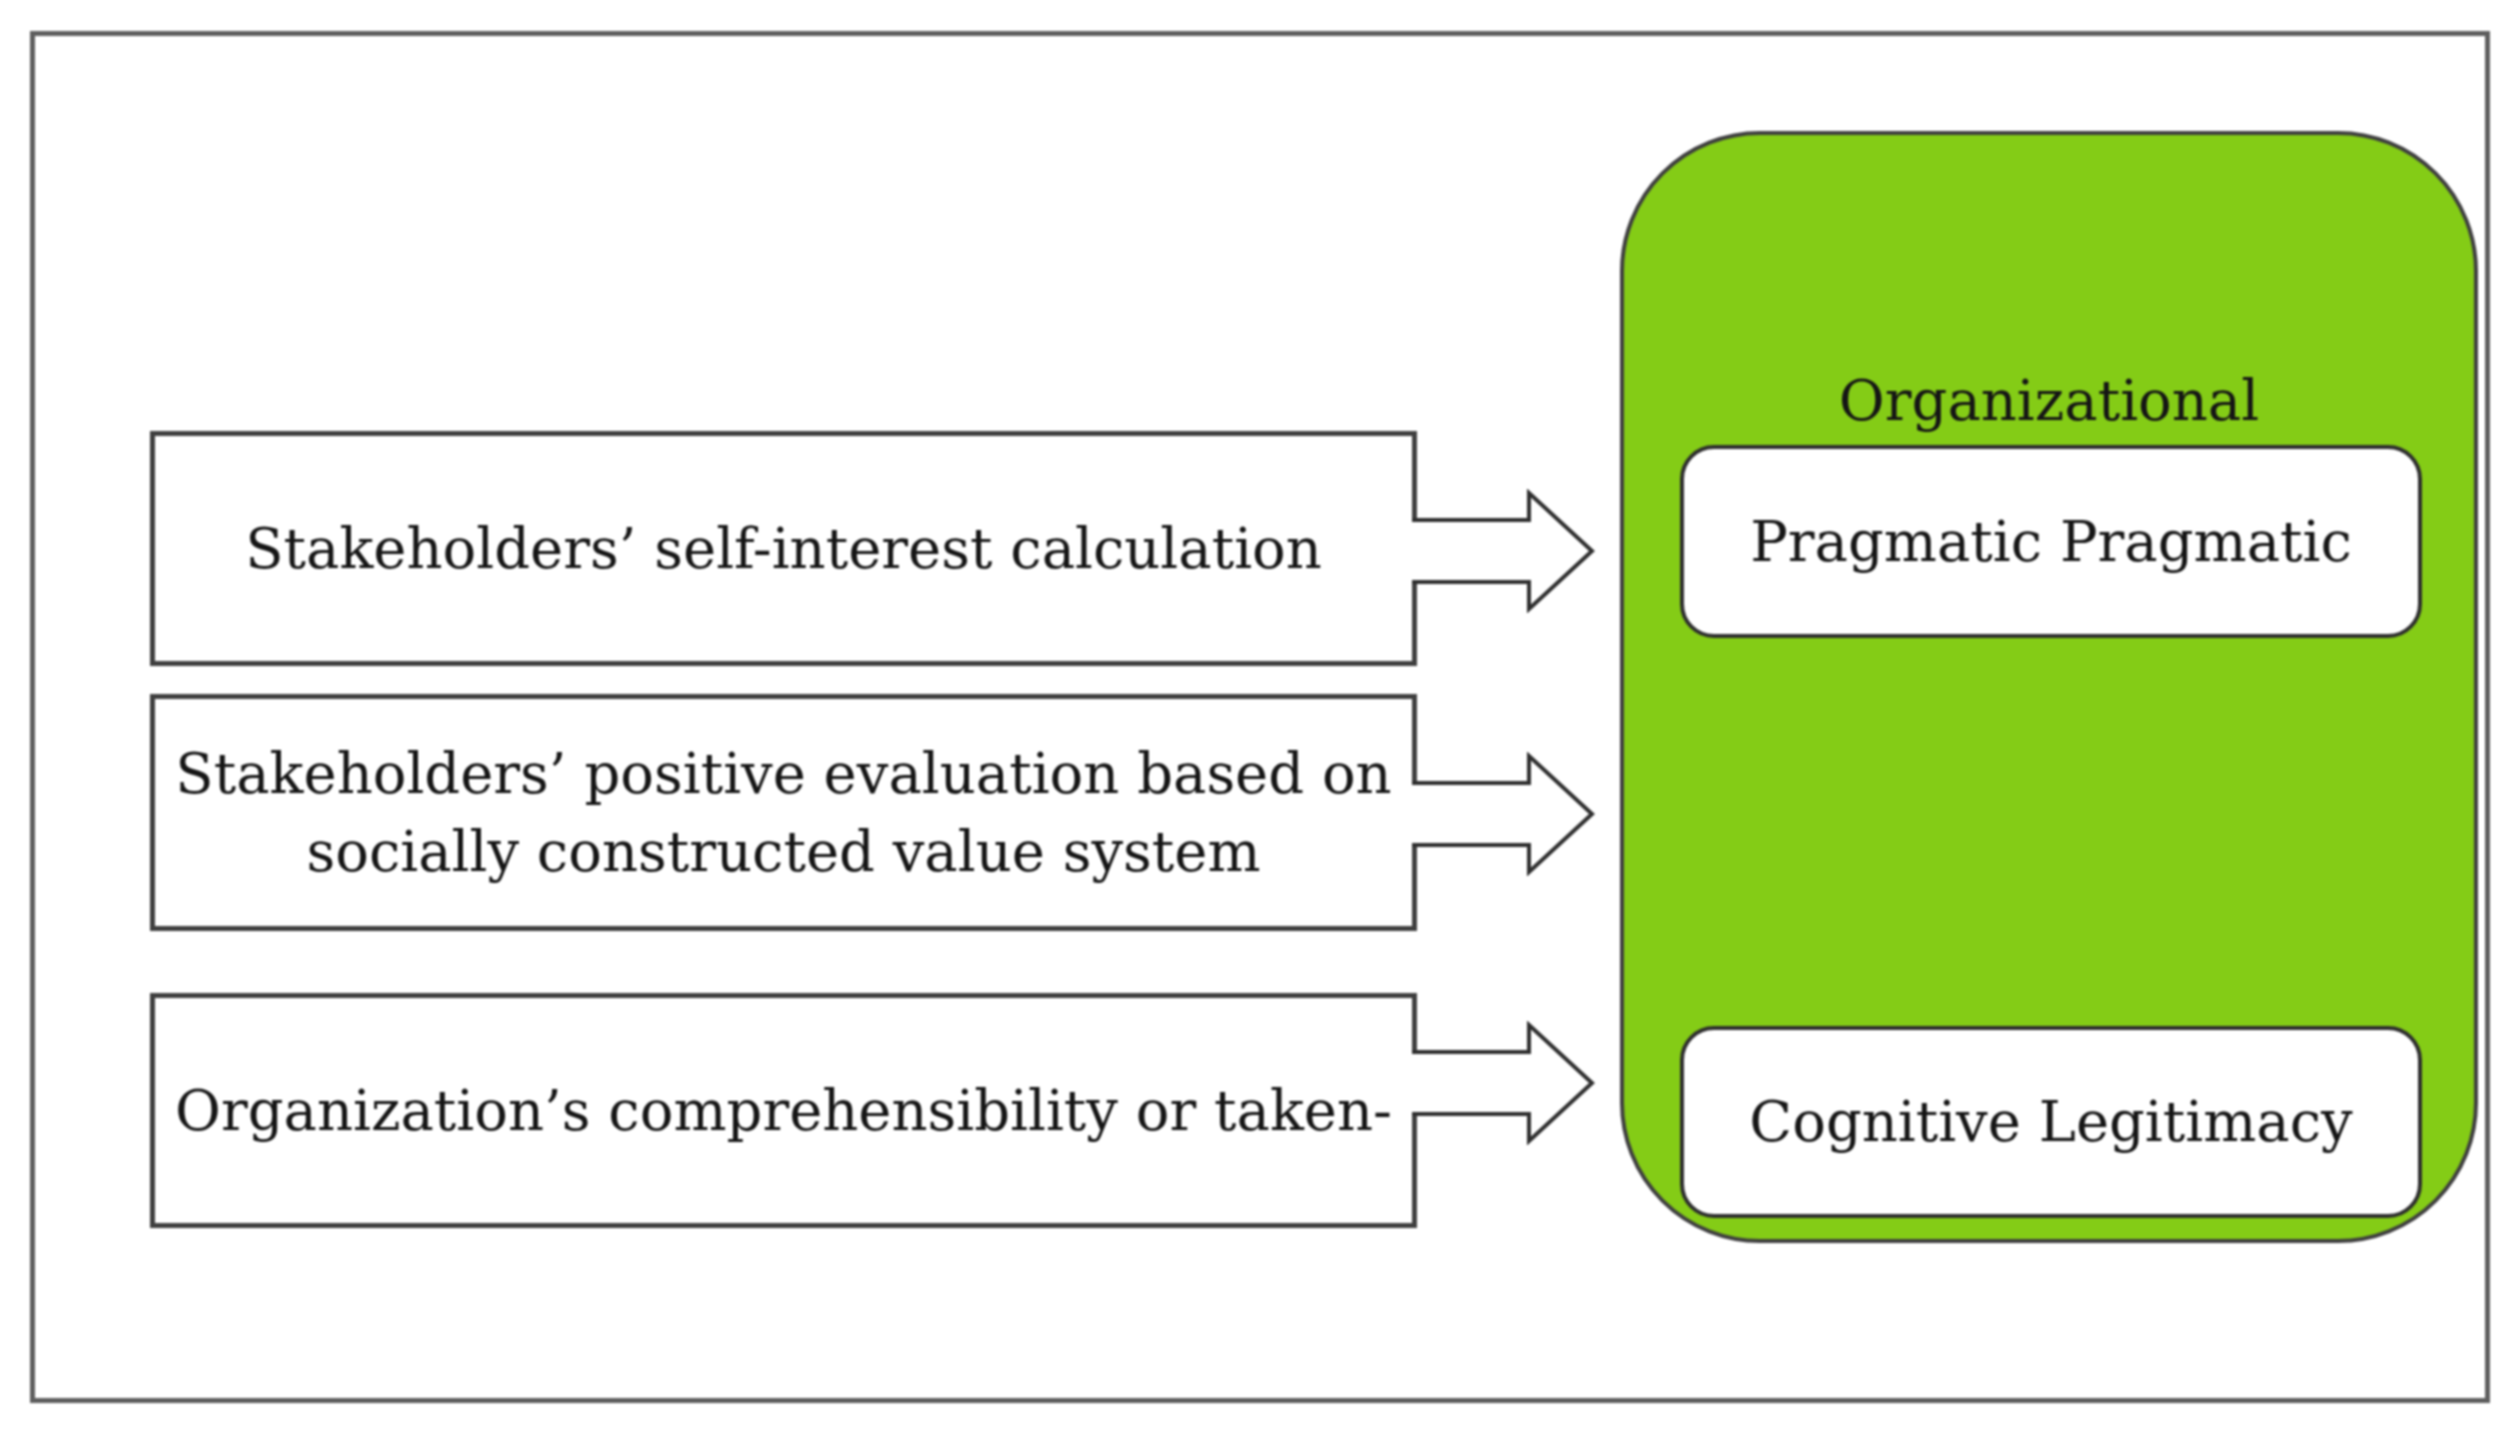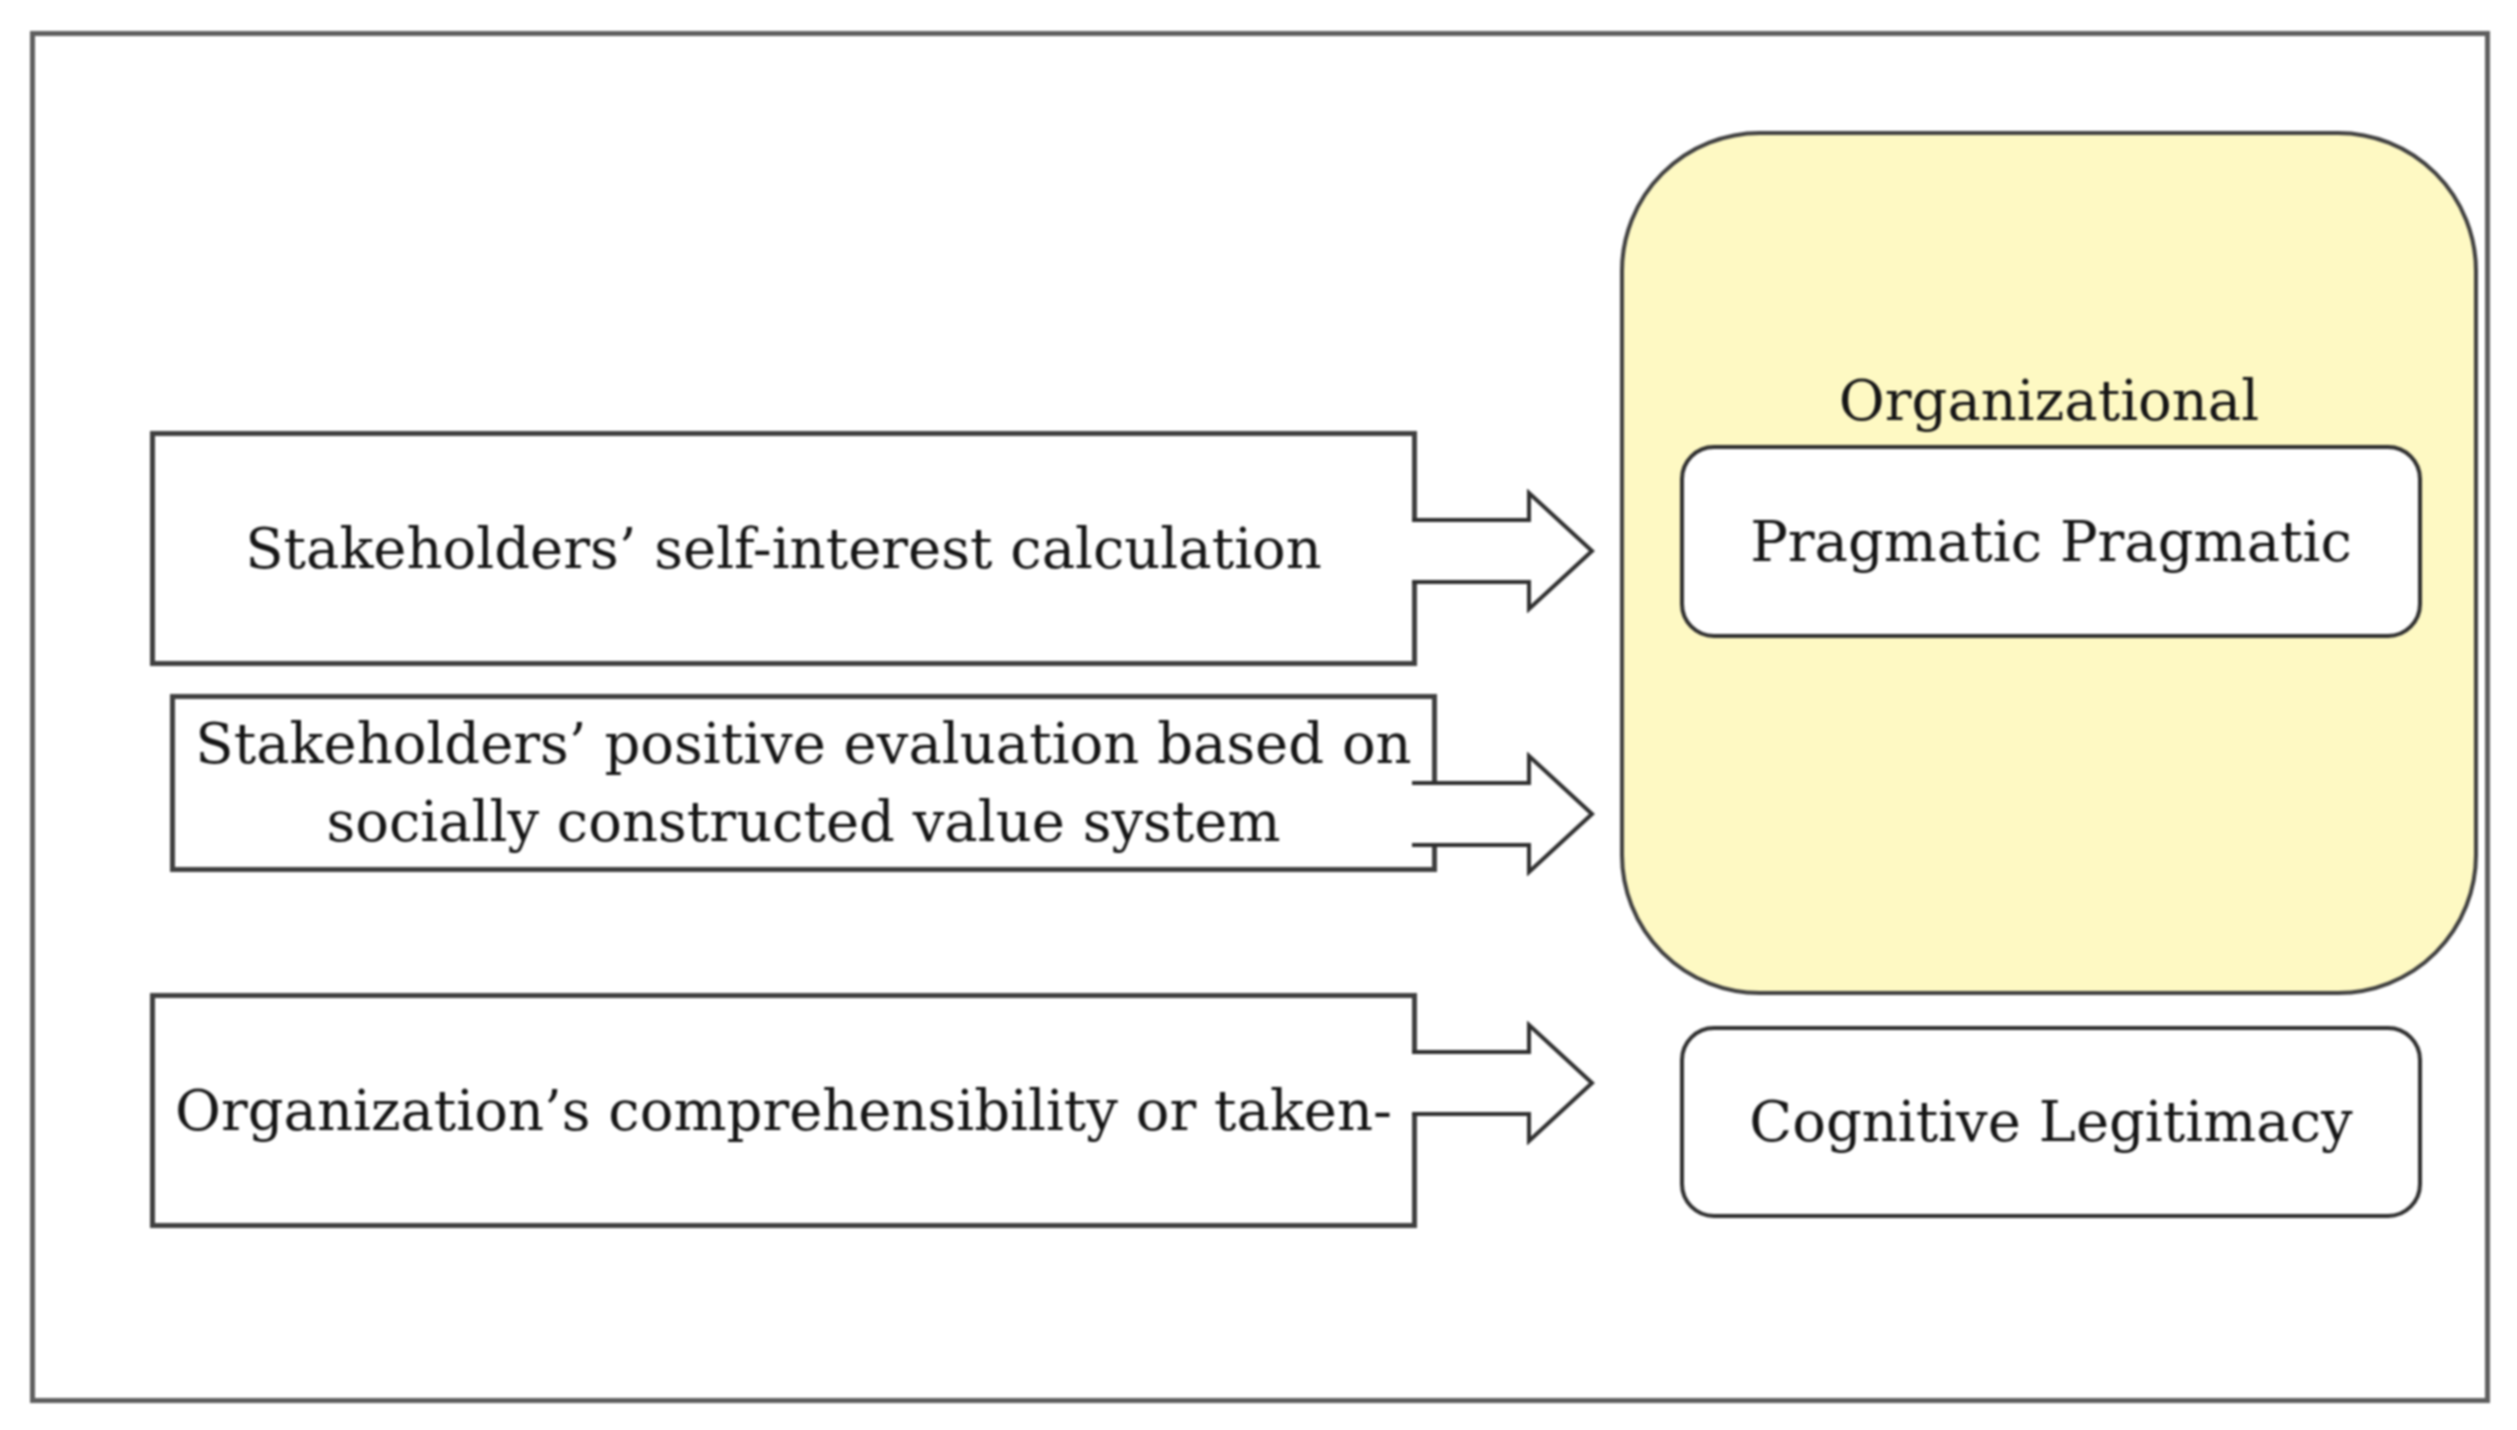--- a/index.html
+++ b/index.html
@@ -35,45 +35,45 @@
     border: 5px solid #3f3f3f;
     box-sizing: border-box;
     background: #ffffff;
     display: flex;
     flex-direction: column;
     justify-content: center;
     text-align: center;
     z-index: 1;
   }
   .lbox-1 { top: 395px; height: 235px; }
-  .lbox-2 { top: 658px; height: 178px; margin-left: 20px; }
+  .lbox-2 { top: 658px; height: 237px; }
   .lbox-3 { top: 957px; height: 235px; }
   .txt-line {
     font-size: 56px;
     line-height: 78px;
     white-space: nowrap;
   }
   .arrow {
     position: absolute;
     left: 1374px;
     width: 190px;
     height: 124px;
     z-index: 2;
   }
   .arrow-1 { top: 453px; }
   .arrow-2 { top: 716px; }
   .arrow-3 { top: 985px; }
   .panel {
     position: absolute;
     left: 1585px; top: 95px;
-    width: 858px; height: 864px;
+    width: 858px; height: 1112px;
     border: 4px solid #3f3f3f;
     border-radius: 140px;
     box-sizing: border-box;
-    background: #fef9c3;
+    background: #84cc16;
   }
   .panel-title {
     position: absolute;
     left: 0; top: 228px;
     width: 100%;
     text-align: center;
   }
   .panel-title .txt-line {
     line-height: 76px;
   }

